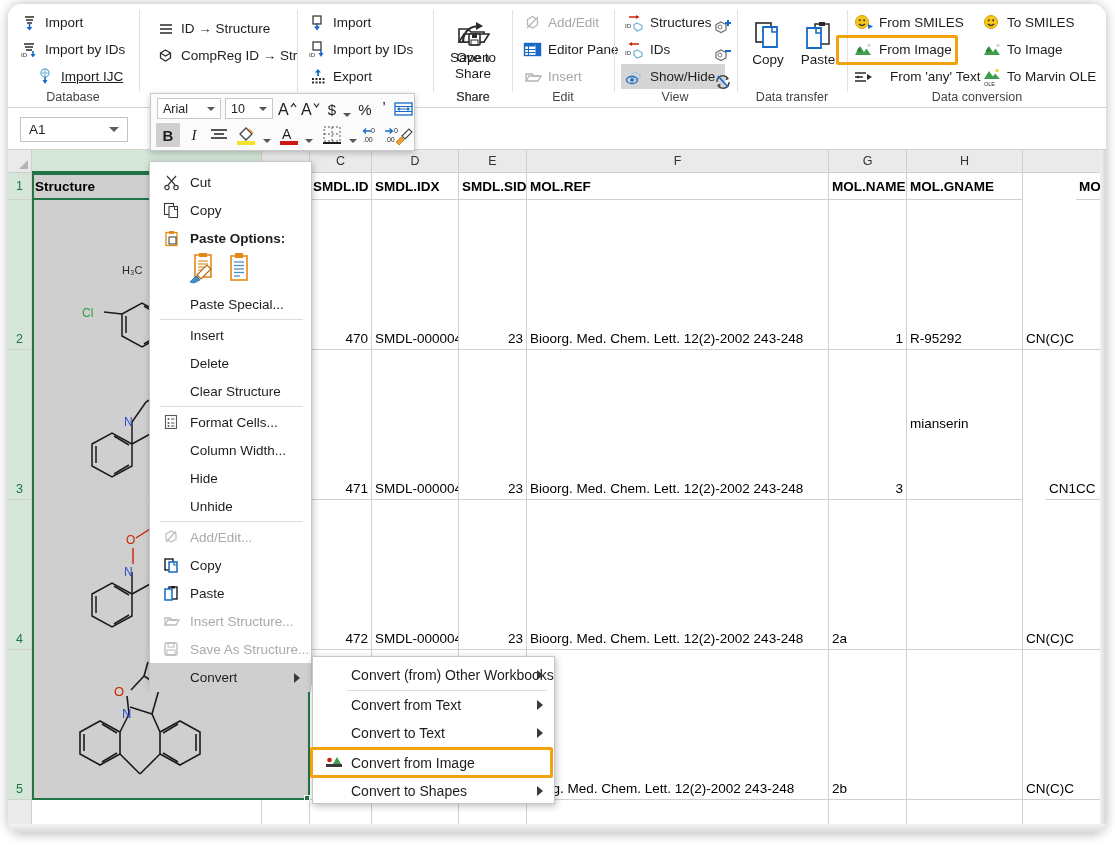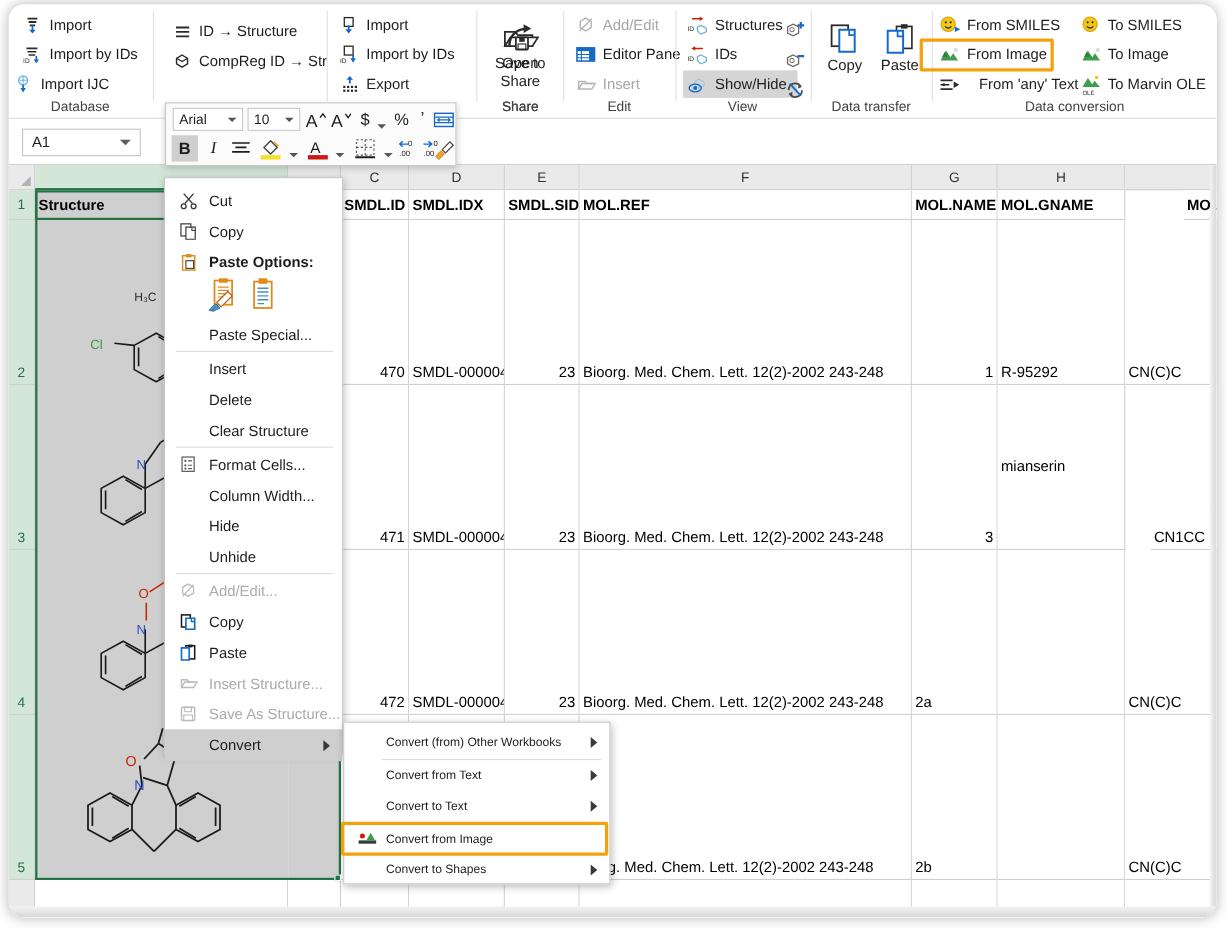--- a/index.html
+++ b/index.html
@@ -320,21 +320,21 @@
     left: 304px; top: 652px; width: 243px; height: 148px;
     background: #ffffff;
     border: 1px solid #c6c6c6;
     box-shadow: 1px 2px 7px rgba(0,0,0,0.26);
     z-index: 60;
   }
   .sm-item {
     position: absolute;
     left: 0; width: 100%; height: 28px;
     display: flex; align-items: center;
-    font-size: 11px;
+    font-size: 14px;
     color: #1d1d1d;
     white-space: nowrap;
   }
   .sm-txt { position: absolute; left: 38px; }
   .sm-arrow {
     position: absolute; right: 11px; top: 9px;
     width: 0; height: 0;
     border-top: 5px solid transparent;
     border-bottom: 5px solid transparent;
     border-left: 6px solid #3a3a3a;
@@ -385,21 +385,21 @@
               <line x1="3" y1="3" x2="13" y2="3" stroke="#2a2a2a" stroke-width="1.5"></line>
               <line x1="4" y1="6" x2="12" y2="6" stroke="#2a2a2a" stroke-width="1.5"></line>
               <line x1="5" y1="9" x2="11" y2="9" stroke="#2a2a2a" stroke-width="1.5"></line>
               <text x="0" y="16" font-size="6" fill="#2a2a2a" font-family="Liberation Sans">ID</text>
               <line x1="12" y1="10" x2="12" y2="15" stroke="#1569c7" stroke-width="1.6"></line>
               <path d="M9.5 13 L12 16.5 L14.5 13 Z" fill="#1569c7"></path>
             </svg>
           </span>
           <span class="lbl">Import by IDs</span>
         </div>
-        <div class="ritem" style="left:0; top:60px;">
+        <div class="ritem" style="left:24px; top:60px;text-decoration:underline;">
           <span class="ic">
             <svg width="18" height="18" viewBox="0 0 18 18">
               <circle cx="8" cy="5" r="4" fill="none" stroke="#6fb3d8" stroke-width="1.4"></circle>
               <path d="M5 5 L11 5 M8 2 L8 8" stroke="#6fb3d8" stroke-width="1"></path>
               <line x1="8" y1="9" x2="8" y2="14" stroke="#1569c7" stroke-width="1.6"></line>
               <path d="M5.5 12 L8 16 L10.5 12 Z" fill="#1569c7"></path>
             </svg>
           </span>
           <span class="lbl">Import IJC</span>
         </div>

